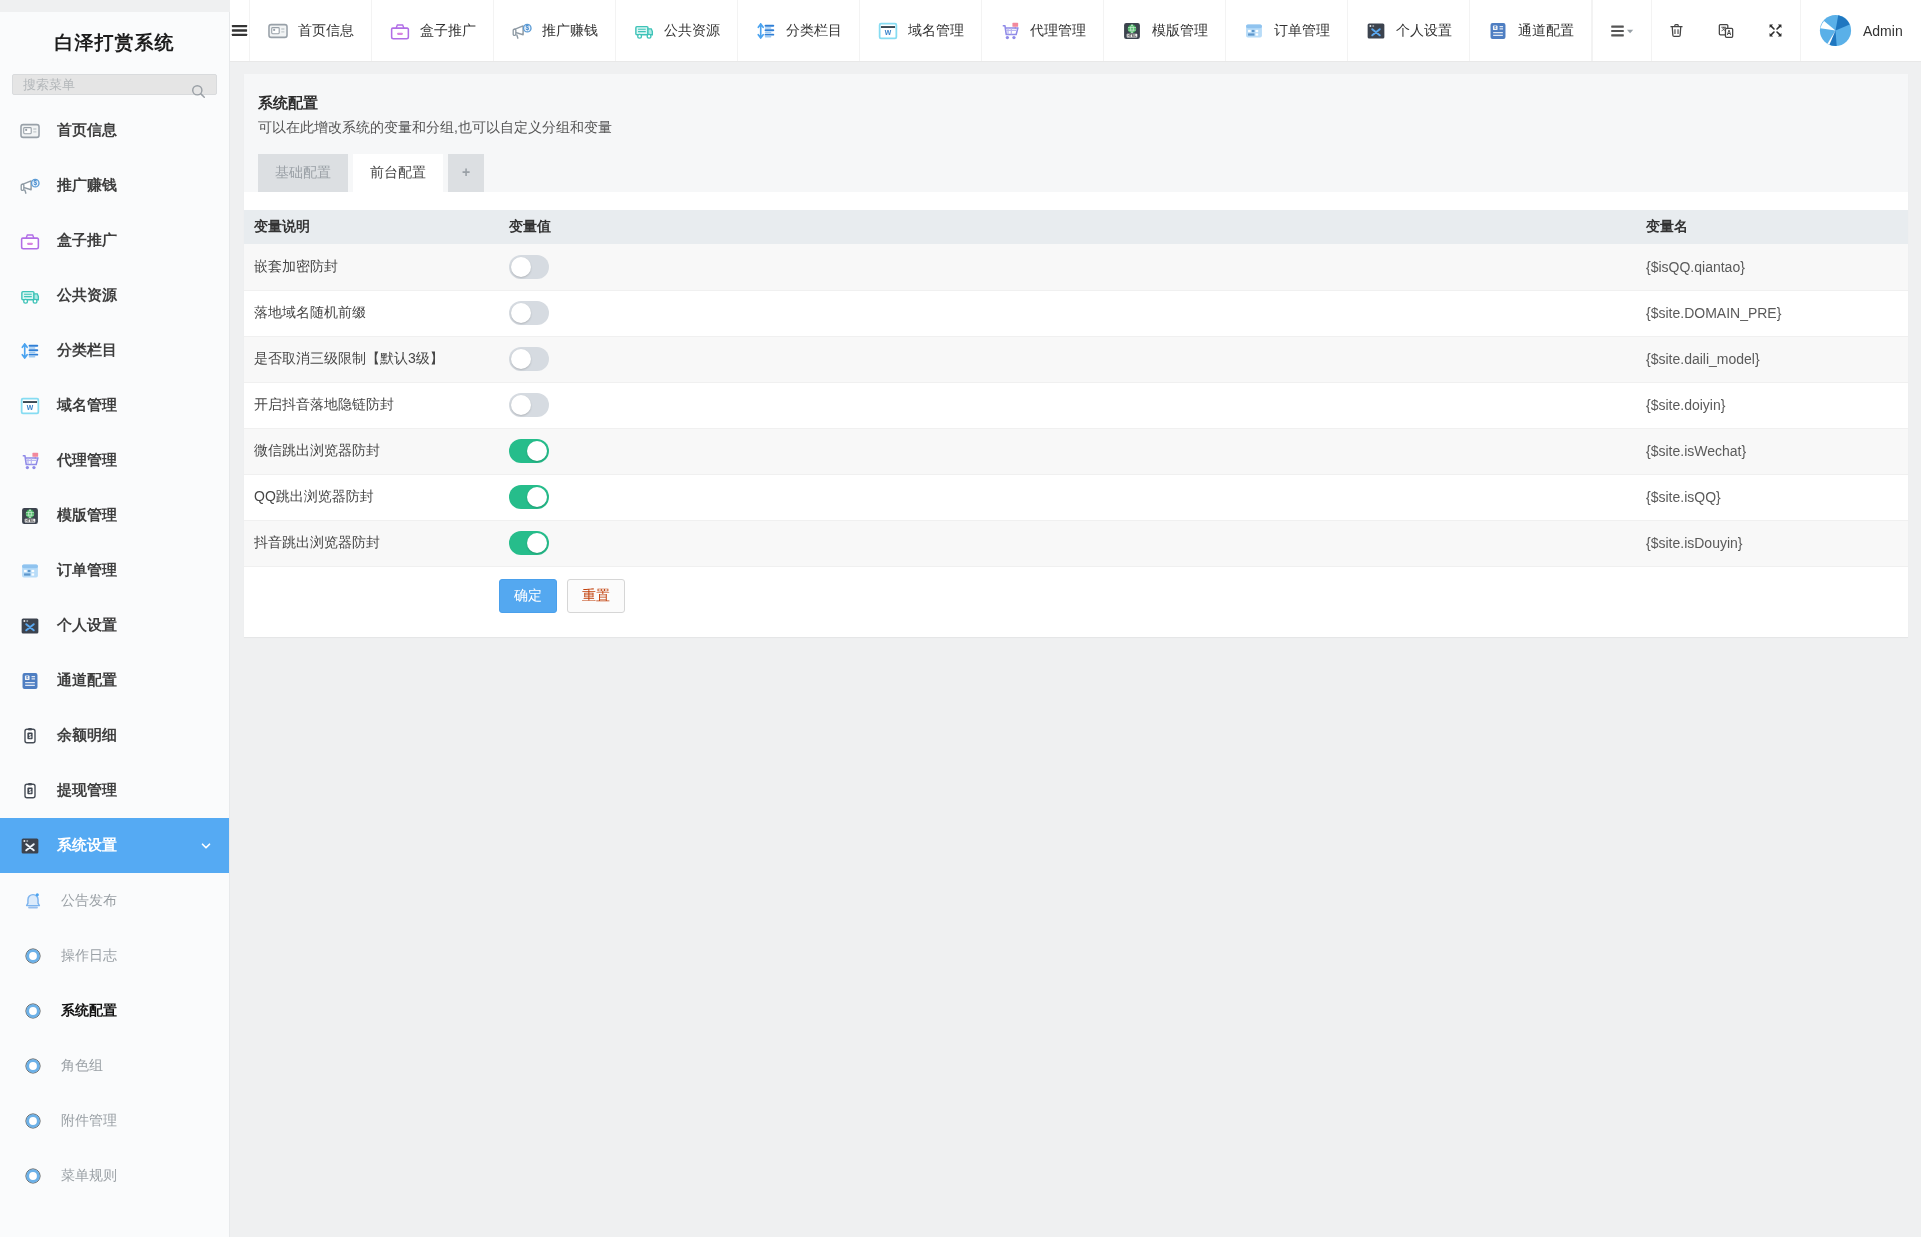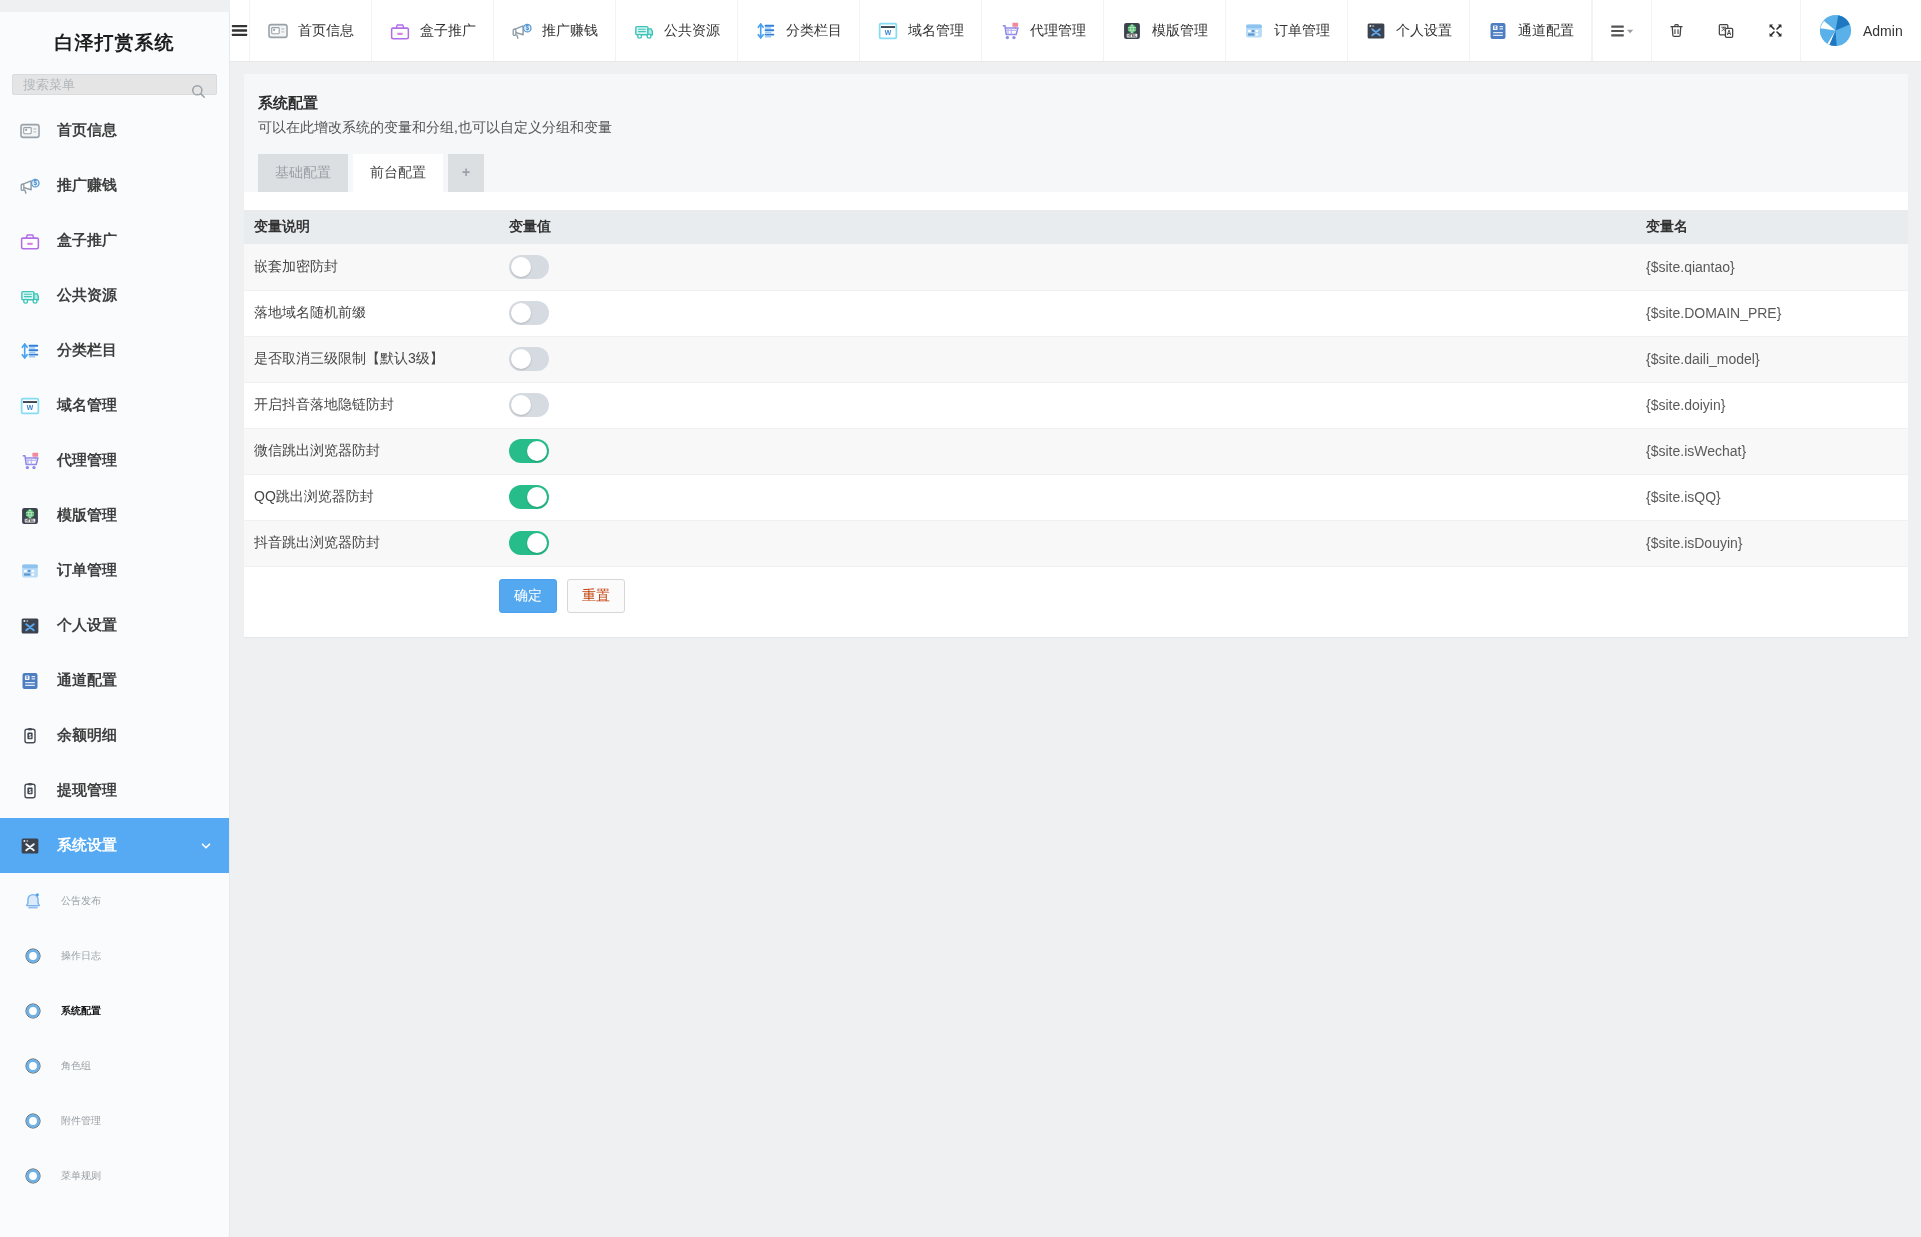--- a/index.html
+++ b/index.html
@@ -28,21 +28,21 @@
   .side-menu { margin-top:8px; }
   .side-item {
     height:55px; display:flex; align-items:center; padding-left:18px;
     cursor:pointer; font-size:15px; font-weight:bold; color:#3e3e3e;
   }
   .side-item .icon { width:24px; height:24px; margin-right:15px; display:inline-flex; align-items:center; justify-content:center; }
   .side-item.active { background:#55aaf3; color:#fff; }
   .side-item .chevron { margin-left:auto; margin-right:16px; color:#fff; display:inline-flex; }
   .submenu .sub-item {
     height:55px; display:flex; align-items:center; padding-left:22px;
-    cursor:pointer; font-size:10px; color:#9aa0a5;
+    cursor:pointer; font-size:14px; color:#9aa0a5;
   }
   .submenu .sub-item .icon { width:22px; height:22px; margin-right:17px; display:inline-flex; align-items:center; justify-content:center; }
   .submenu .sub-item.active { color:#141414; font-weight:bold; }
   
   .navbar {
     position:absolute; left:230px; top:0; right:0; height:62px; background:#fff;
     border-bottom:1px solid #e8e8e8; display:flex; align-items:stretch; z-index:2;
   }
   .hamburger {
     width:54px; display:flex; align-items:center; justify-content:center; cursor:pointer;
@@ -556,21 +556,21 @@
           <tr id="table-head-row">
             <th>变量说明</th>
             <th>变量值</th>
             <th>变量名</th>
           </tr>
         </thead>
       <tbody id="config-tbody">
           <tr class="odd">
             <td class="col-desc">嵌套加密防封</td>
             <td class="col-val"><span class="toggle off"><span class="knob"></span></span></td>
-            <td class="col-name">{$site.qiantao}</td>
+            <td class="col-name">{$isQQ.qiantao}</td>
           </tr>
           <tr class="even">
             <td class="col-desc">落地域名随机前缀</td>
             <td class="col-val"><span class="toggle off"><span class="knob"></span></span></td>
             <td class="col-name">{$site.DOMAIN_PRE}</td>
           </tr>
           <tr class="odd">
             <td class="col-desc">是否取消三级限制【默认3级】</td>
             <td class="col-val"><span class="toggle off"><span class="knob"></span></span></td>
             <td class="col-name">{$site.daili_model}</td>

